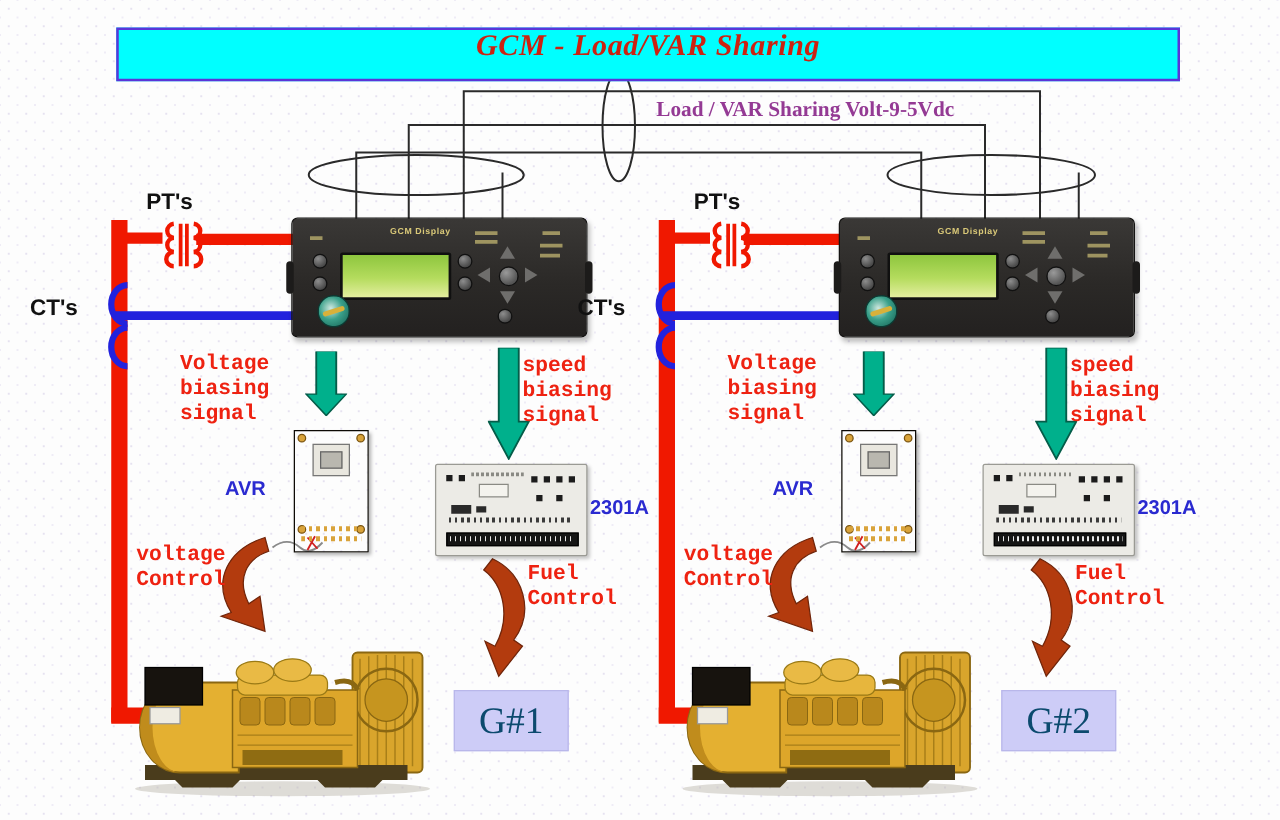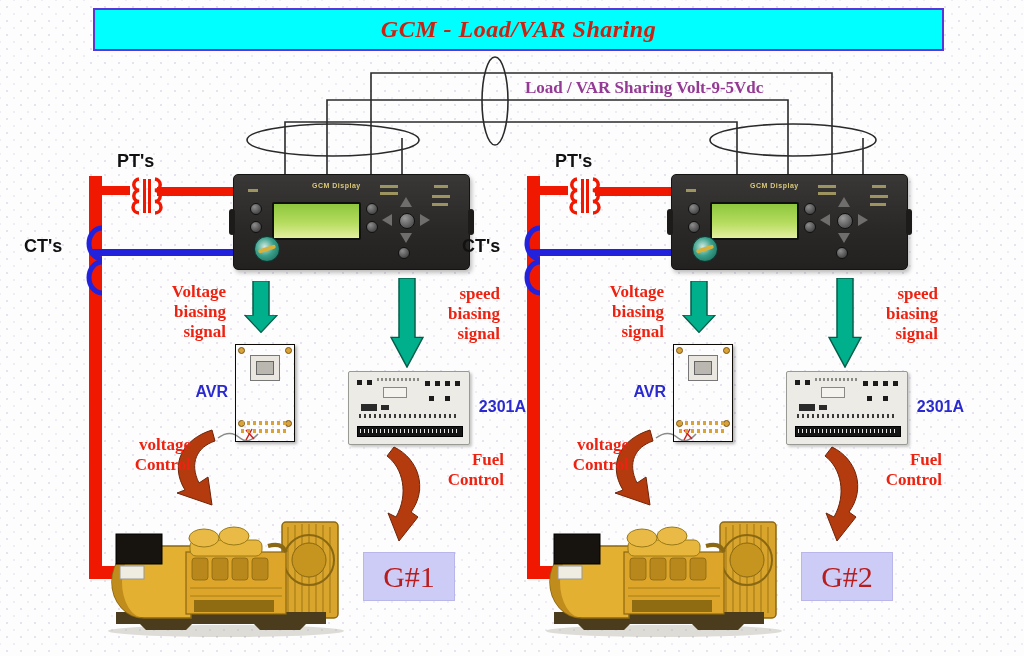--- a/index.html
+++ b/index.html
@@ -7,23 +7,23 @@
     position:relative;width:1024px;height:656px;overflow:hidden;
     background-color:#fdfdfd;
     background-image:radial-gradient(circle,#e6e2f0 1px,transparent 1px),
                      radial-gradient(circle,#efecf6 1px,transparent 1px);
     background-size:14px 14px;background-position:0 0,7px 7px;
     font-family:"Liberation Sans",sans-serif;
   }
   .abs{position:absolute;}
   
   .banner{
-    left:93px;top:8px;width:847px;height:39px;
+    left:93px;top:22px;width:847px;height:39px;
     background:#00ffff;border:2px solid #5a35d8;
-    display:flex;align-items:center;justify-content:center;
+    display:flex;align-items:flex-start;justify-content:center;
   }
   .banner-text{
     font-family:"Liberation Serif",serif;font-style:italic;font-weight:bold;
     font-size:24px;color:#cc2211;letter-spacing:.5px;
   }
   
   .bus-label{
     left:525px;top:78px;width:275px;
     font-family:"Liberation Serif",serif;font-size:17px;font-weight:600;color:#943a94;
   }
@@ -31,32 +31,32 @@
   svg.layer{position:absolute;left:0;top:0;width:1024px;height:656px;}
   
   .unit{position:absolute;top:0;width:530px;height:608px;}
   .unit.u0{left:0;}
   .unit.u1{left:438px;}
   
   .pt-label,.ct-label{
     font-weight:bold;font-size:18px;color:#111;
   }
   .red-label{
-    font-family:Liberation Serif, serif;font-weight:bold;font-size:17px;
-    color:#ee2211;text-align:right;line-height:20px;
+    font-family:Liberation Mono, monospace;font-weight:bold;font-size:17px;
+    color:#ee2211;text-align:left;line-height:20px;
   }
   .blue-label{
-    font-weight:bold;font-size:16px;color:#2a2ad0;text-align:right;
+    font-weight:bold;font-size:16px;color:#2a2ad0;text-align:left;
   }
   .gen-box{
     width:90px;height:47px;background:#cdccf7;border:1px solid #b9b7ea;
     display:flex;align-items:center;justify-content:center;
   }
   .gen-box span{
-    font-family:"Liberation Serif",serif;font-size:30px;color:#b91c1c;
+    font-family:"Liberation Serif",serif;font-size:30px;color:#0c4a6e;
   }
   
   .gcm{
     left:233px;top:174px;width:235px;height:94px;
     background:linear-gradient(180deg,#3a3836 0%,#2b2927 55%,#232120 100%);
     border:1px solid #151413;border-radius:5px;box-shadow:2px 3px 4px rgba(0,0,0,.25);
   }
   .gcm .ear{position:absolute;width:6px;height:26px;background:#1c1b1a;border-radius:3px;top:34px;}
   .gcm .ear.l{left:-5px;} .gcm .ear.r{right:-5px;}
   .gcm-title{

